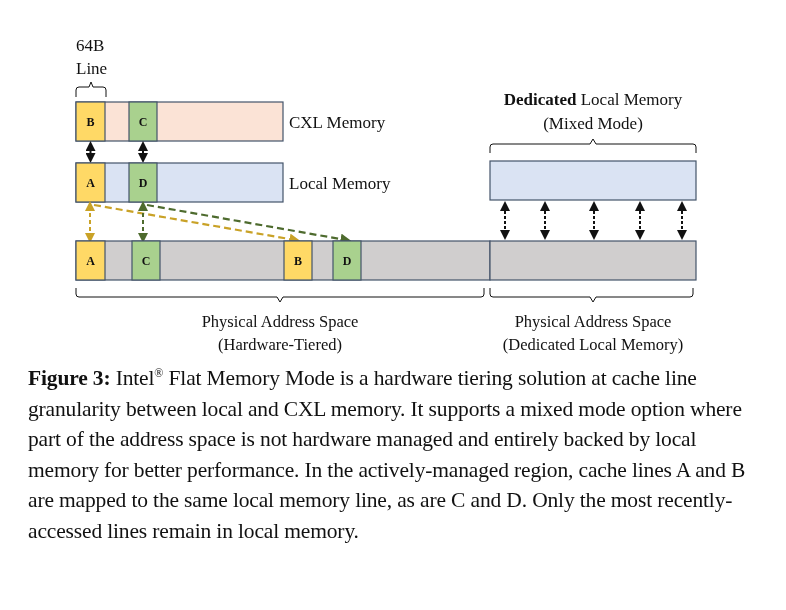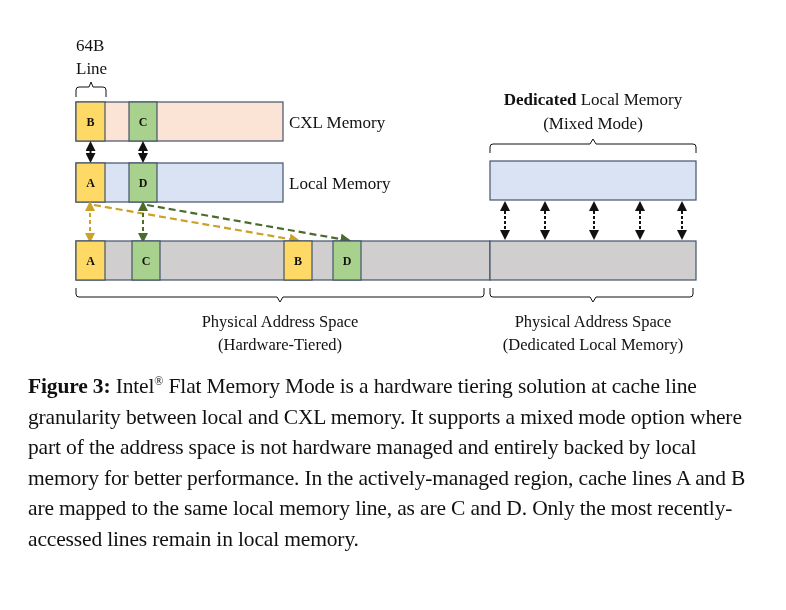--- a/index.html
+++ b/index.html
@@ -1,19 +1,19 @@
 <!DOCTYPE html>
 <html><head>
 <meta charset="utf-8">
 <style>
   html, body { margin: 0; padding: 0; background: #ffffff; }
   body { width: 786px; height: 610px; position: relative; overflow: hidden;
          font-family: "Liberation Serif", serif; color: #111; }
   #diagram { position: absolute; left: 0; top: 0; }
-  .caption { position: absolute; left: 28px; top: 371px; width: 735px;
+  .caption { position: absolute; left: 28px; top: 363px; width: 735px;
              font-family: "Liberation Serif", serif; font-size: 21.5px;
              line-height: 30.5px; color: #111; letter-spacing: -0.15px; }
   .caption b { font-weight: bold; }
   .caption sup { font-size: 12px; line-height: 0; }
   .lbl { font-family: "Liberation Serif", serif; fill: #111; }
   .cell-lbl { font-family: "Liberation Serif", serif; font-weight: bold; font-size: 12px; fill: #111; }
 </style>
 </head>
 <body>
 

